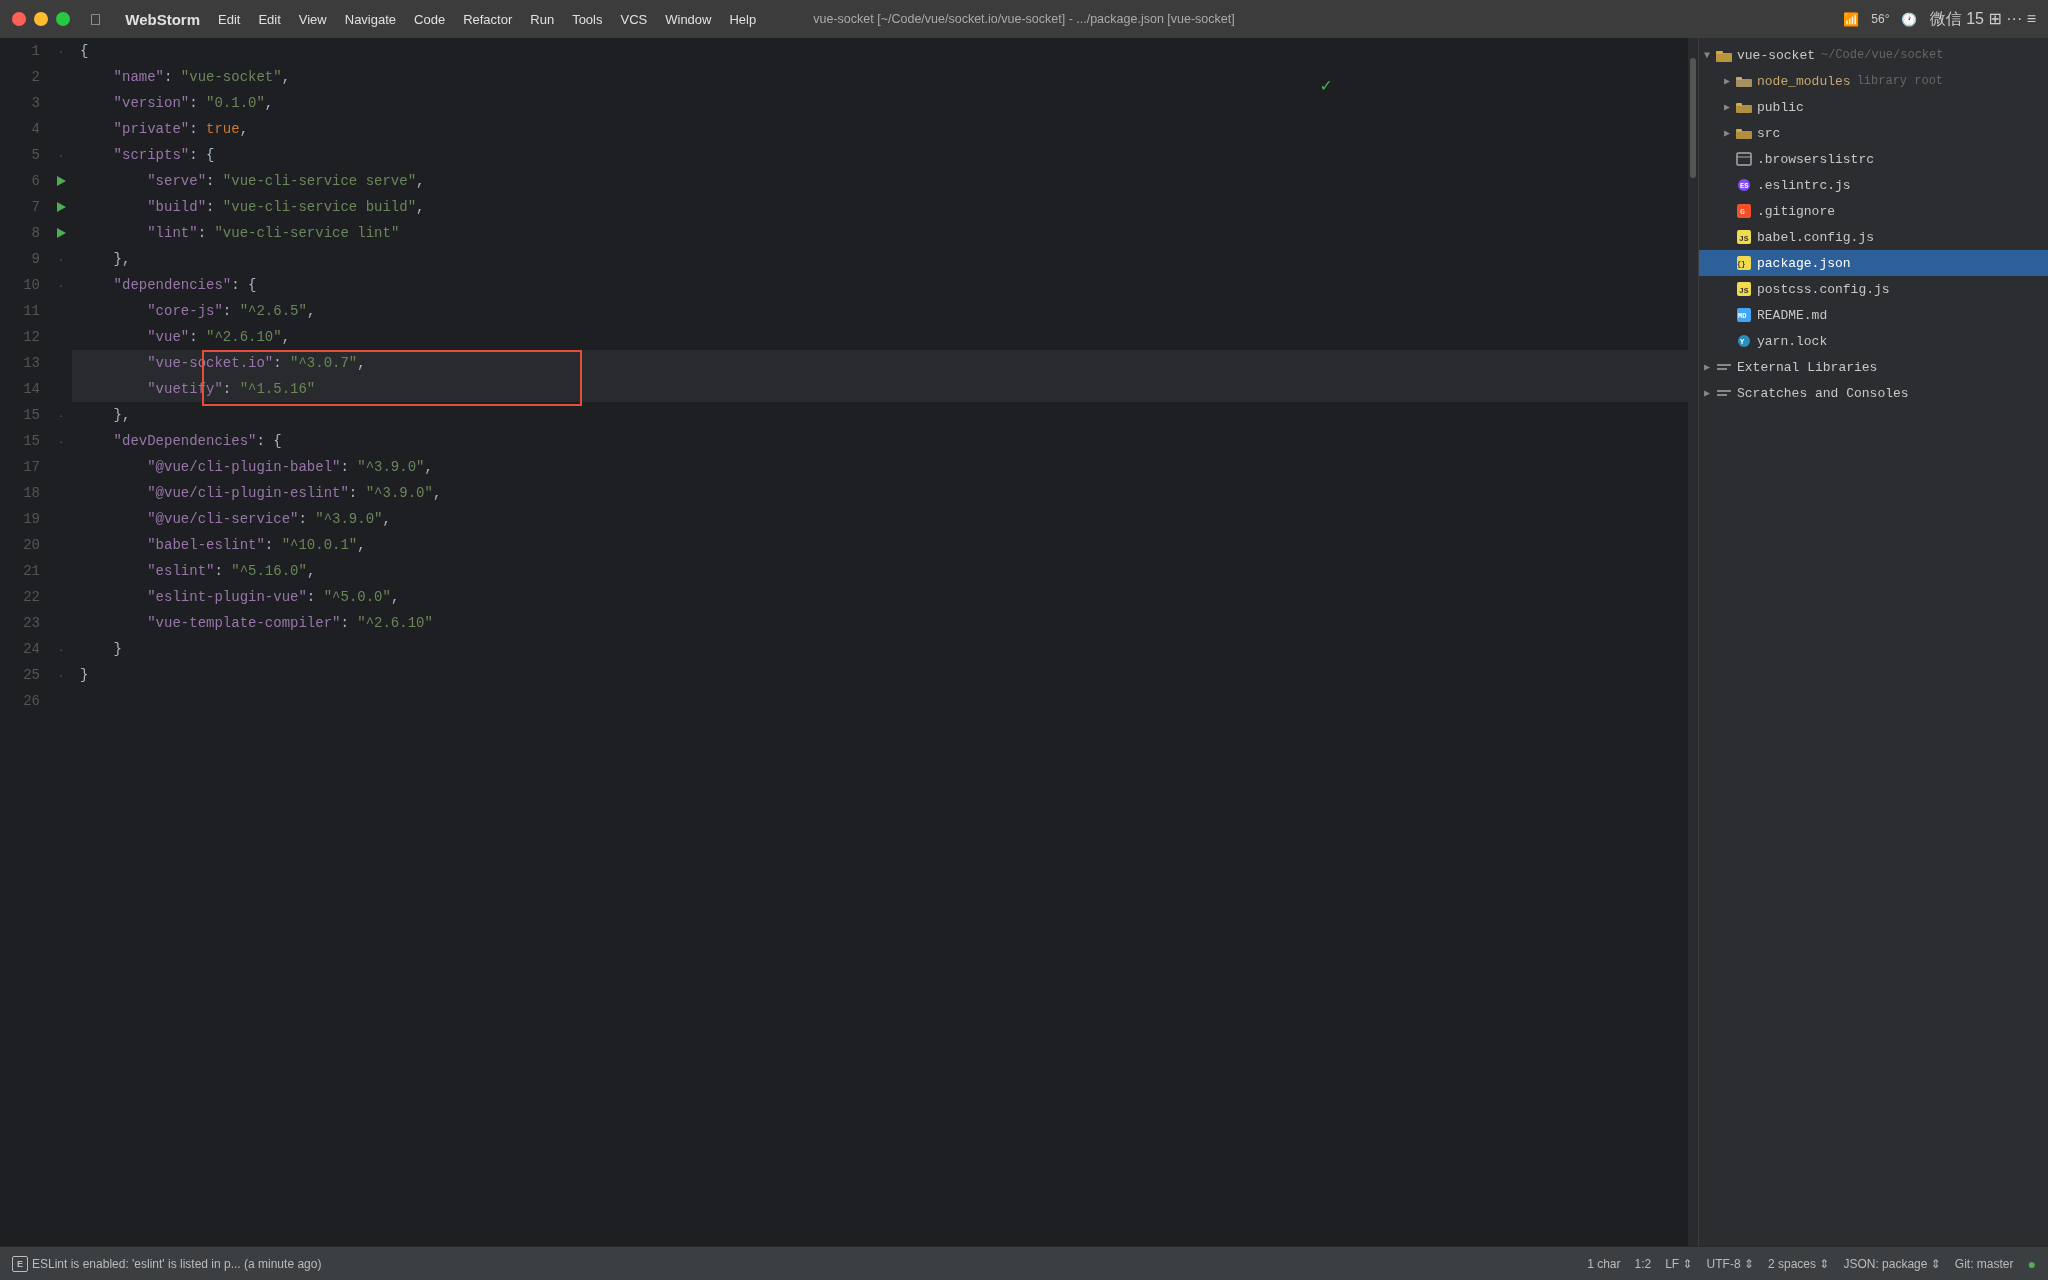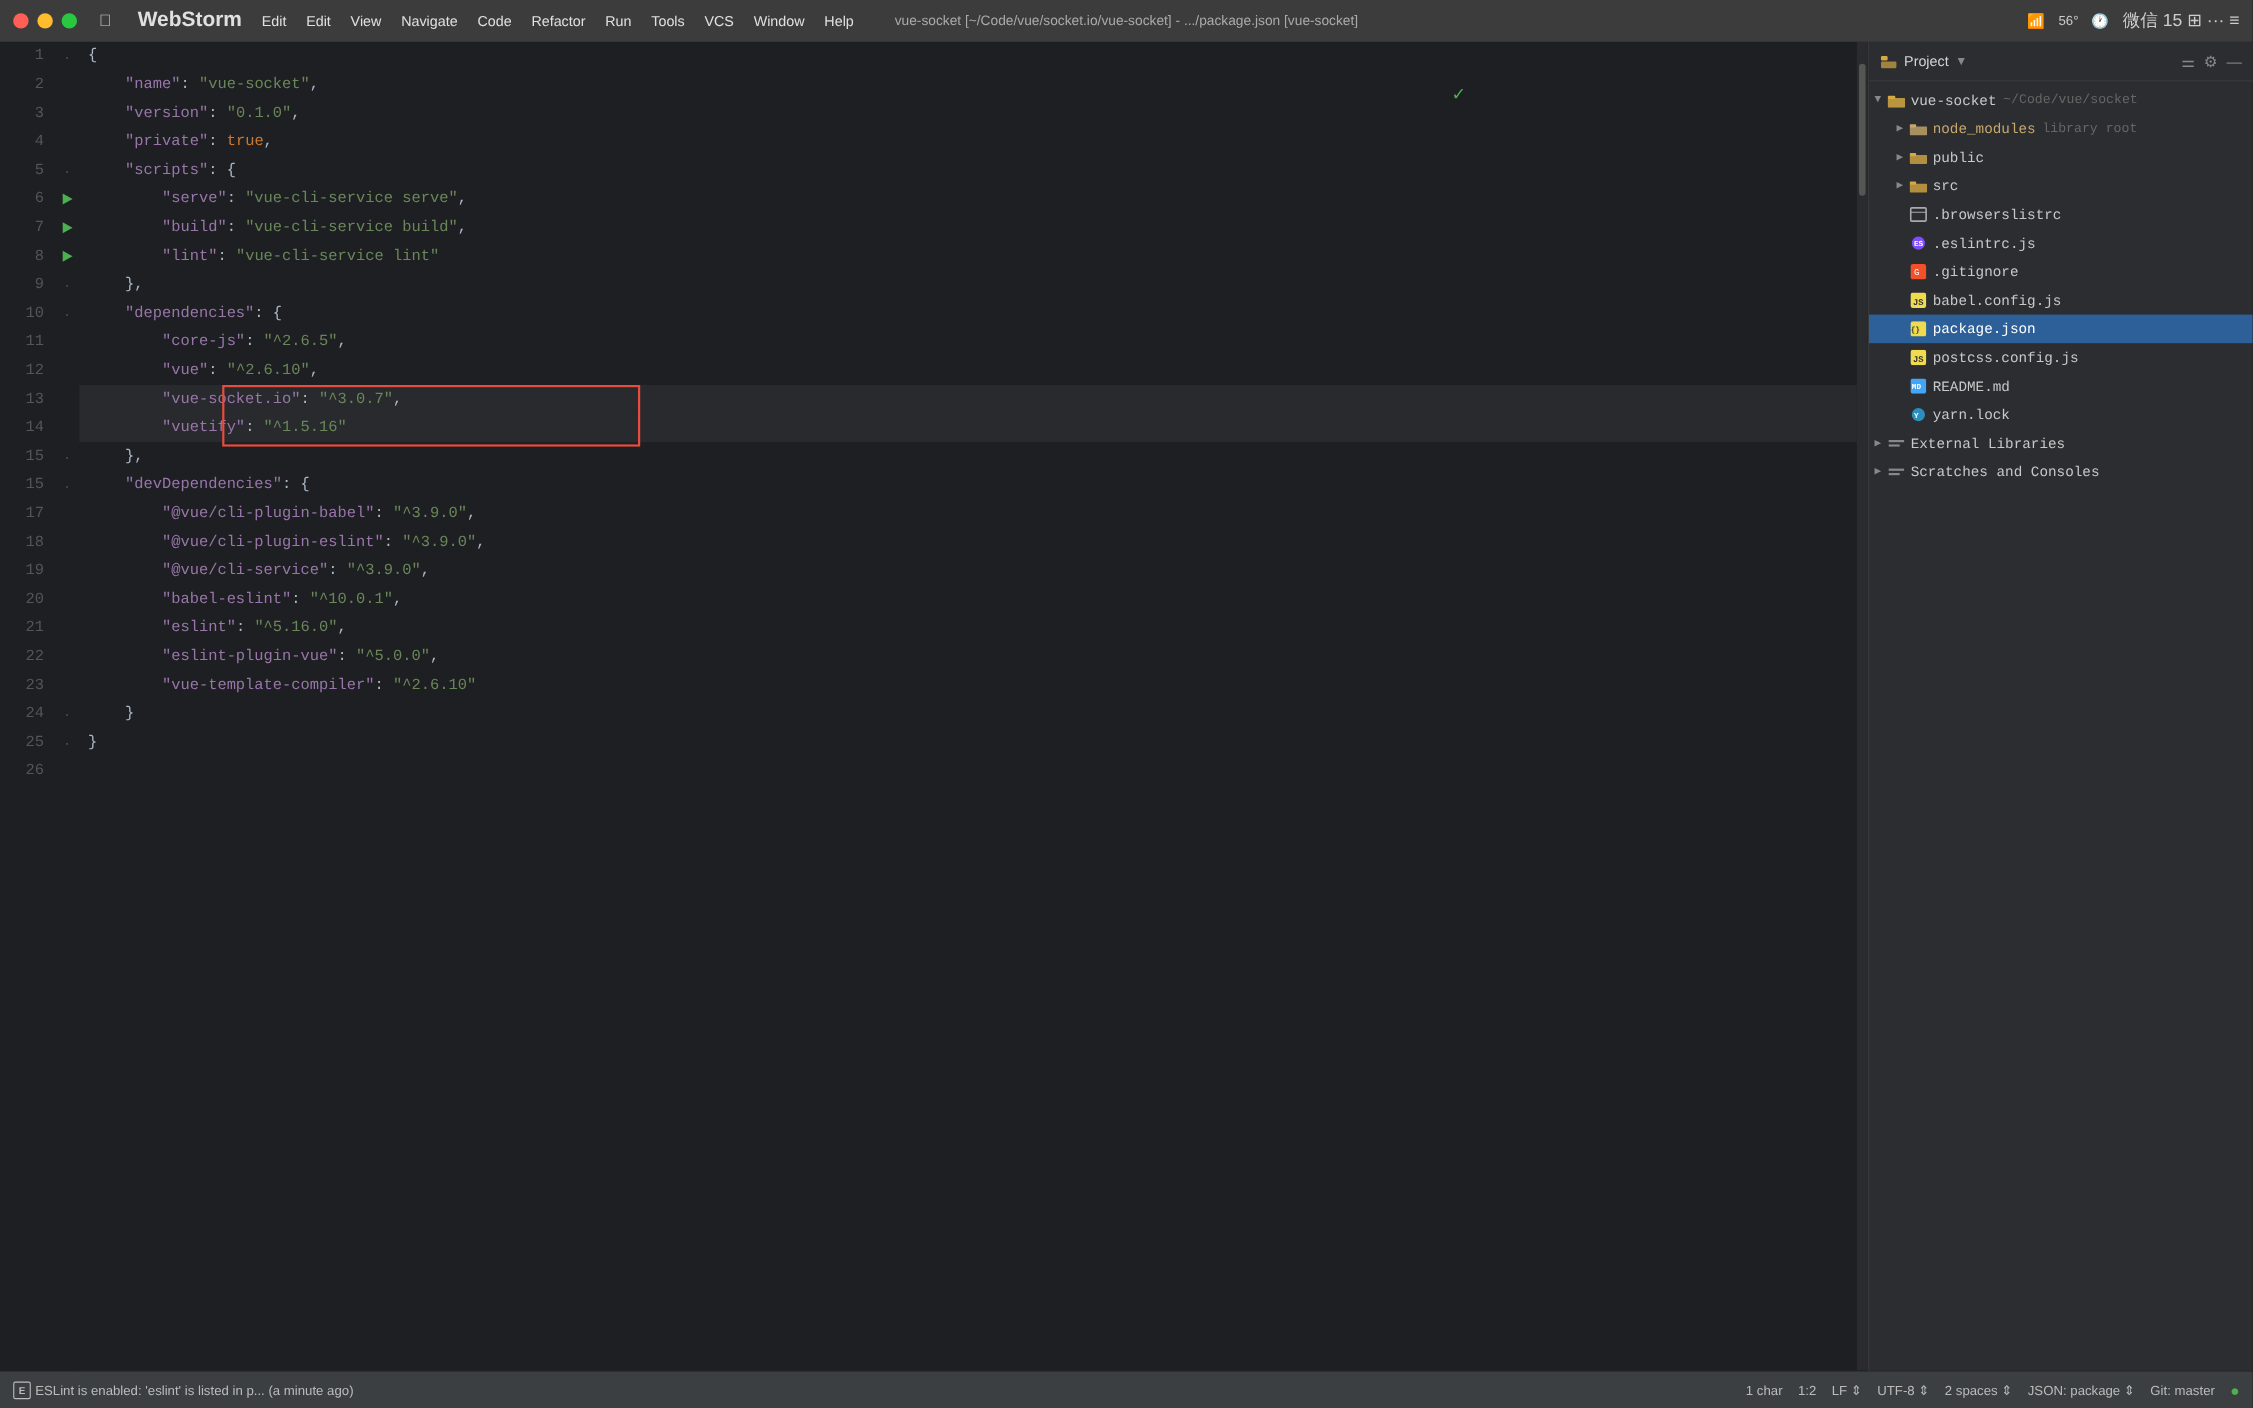--- a/index.html
+++ b/index.html
@@ -43,21 +43,21 @@
       gap: 18px;
       flex: 1;
     }
     .menu-item {
       color: #e0e0e0;
       font-size: 13px;
       cursor: pointer;
     }
     .menu-item.app-name {
       font-weight: 600;
-      font-size: 19px;
+      font-size: 15px;
     }
     .apple-icon {
       font-size: 15px;
       margin-right: 6px;
     }
     .titlebar-center {
       position: absolute;
       left: 50%;
       transform: translateX(-50%);
       color: #aaa;
@@ -490,35 +490,20 @@
           </div>
 
         <div class="scrollbar">
           <div class="scrollbar-thumb"></div>
         </div>
       </div>
     </div>
   </div>
 
   <div class="right-panel">
-    <div class="panel-header">
-      <div class="panel-title">
-        <svg width="16" height="16" viewBox="0 0 16 16">
-          <rect x="1" y="3" width="6" height="4" rx="1" fill="#d4a843"></rect>
-          <rect x="1" y="8" width="14" height="6" rx="1" fill="#d4a843" opacity="0.7"></rect>
-        </svg>
-        <span class="panel-title-text">Project</span>
-        <span class="panel-title-chevron">▼</span>
-      </div>
-      <div class="panel-actions">
-        <span class="panel-action-icon">⚌</span>
-        <span class="panel-action-icon">⚙</span>
-        <span class="panel-action-icon">—</span>
-      </div>
-    </div>
 
     <div class="project-tree" id="project-tree">
         <div class="tree-item">
           <span class="tree-indent" style="width: 0px; display: inline-block;"></span>
           <span class="tree-arrow expanded"></span>
           <span class="tree-icon">
             <svg width="16" height="14" viewBox="0 0 16 14">
               <rect x="0" y="3" width="7" height="3" rx="1" fill="#d4a843"></rect>
               <rect x="0" y="5" width="16" height="9" rx="1" fill="#d4a843" opacity="0.85"></rect>
             </svg>

